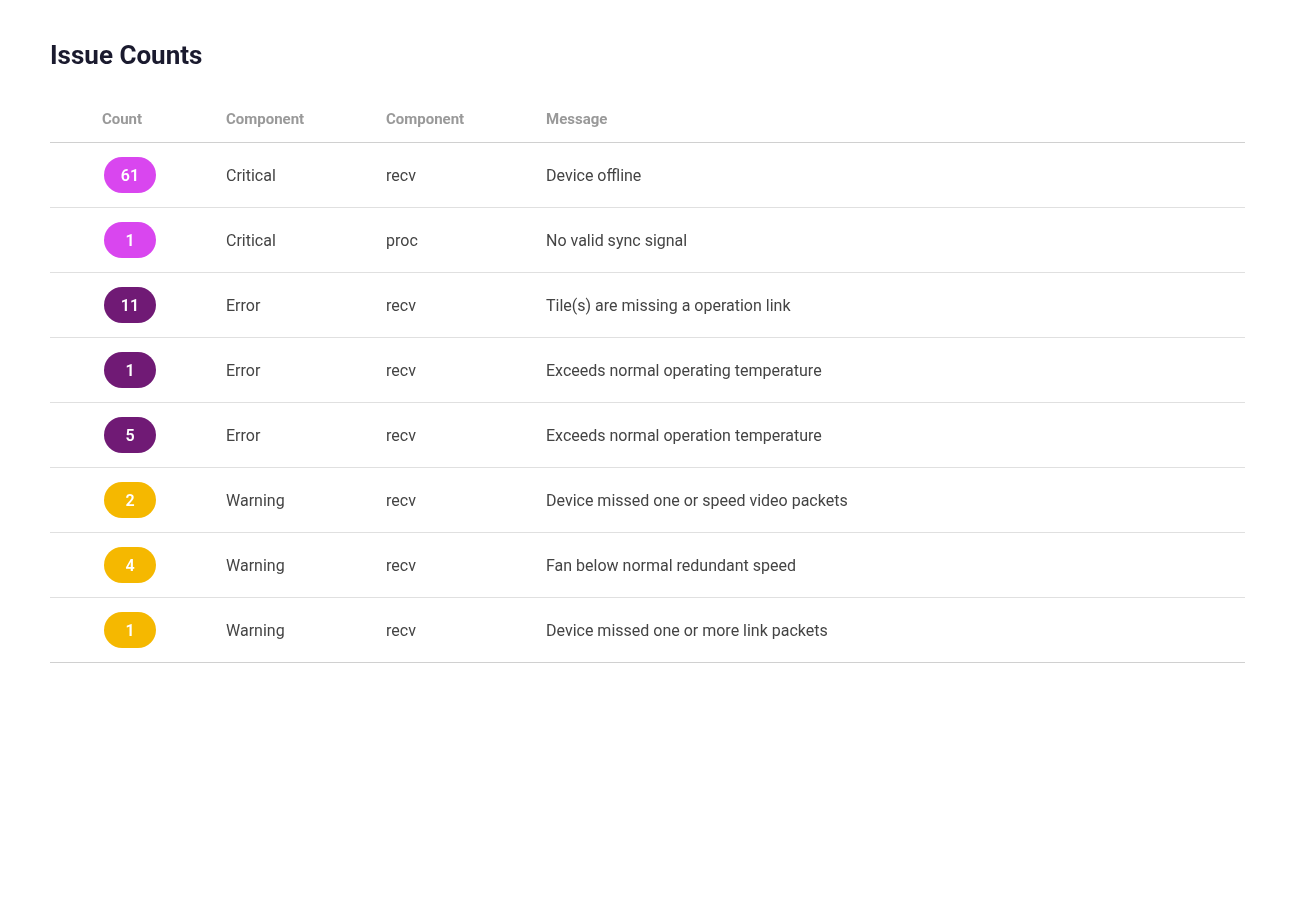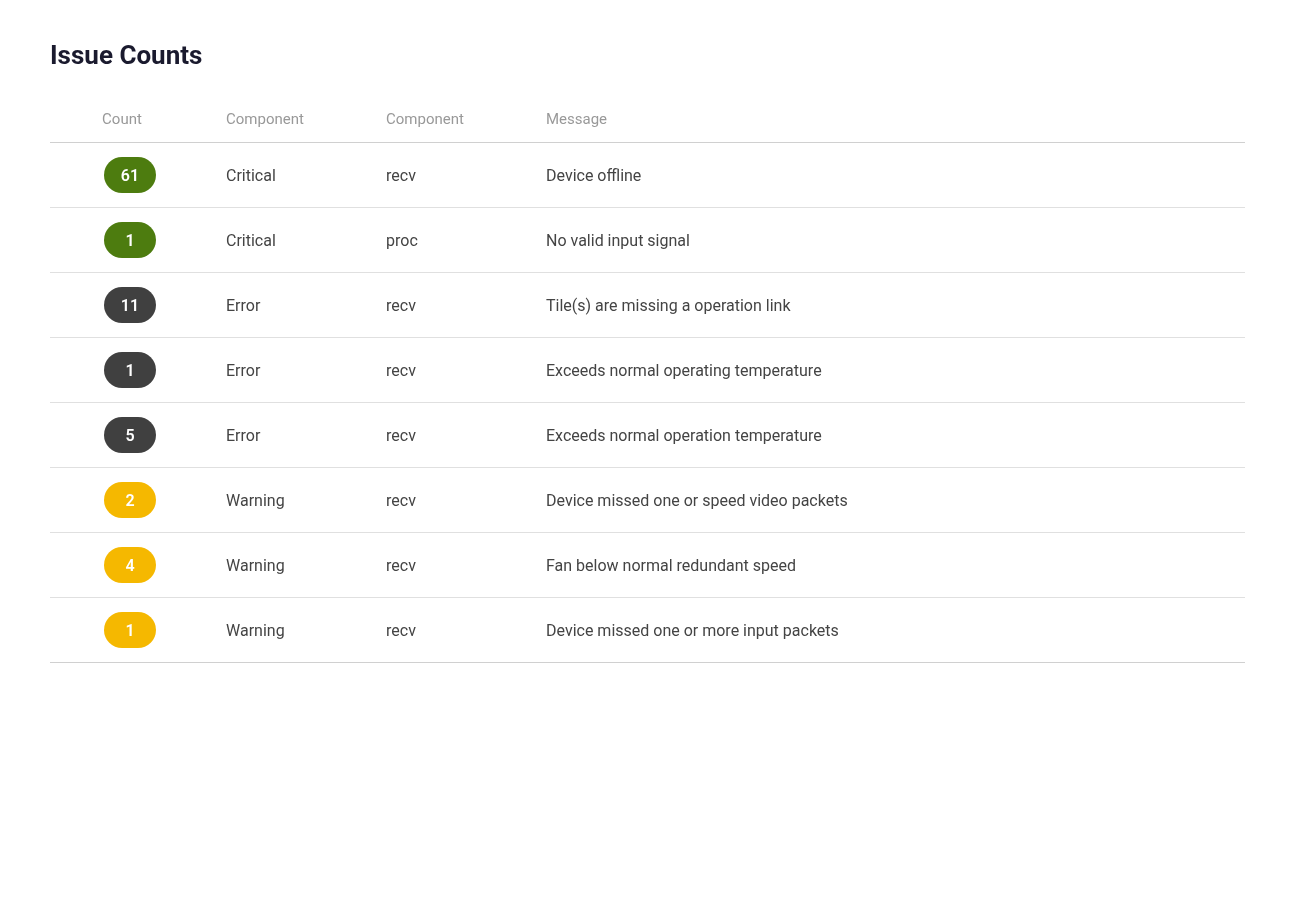--- a/index.html
+++ b/index.html
@@ -27,21 +27,21 @@
       border-collapse: collapse;
     }
 
     .issue-table thead tr {
       border-bottom: 1.5px solid #d0d0d0;
     }
 
     .issue-table th {
       text-align: left;
       color: #999;
-      font-weight: 400;
+      font-weight: 700;
       font-size: 15px;
       padding: 10px 16px 14px 16px;
     }
 
     .issue-table th:first-child {
       text-align: center;
       padding-left: 0;
       width: 160px;
     }
 
@@ -71,25 +71,25 @@
       min-width: 52px;
       height: 36px;
       border-radius: 18px;
       color: #fff;
       font-size: 16px;
       font-weight: 600;
       padding: 0 14px;
     }
 
     .badge-critical {
-      background-color: #4d7c0f;
+      background-color: #d946ef;
     }
 
     .badge-error {
-      background-color: #404040;
+      background-color: #701a75;
     }
 
     .badge-warning {
       background-color: #f5b800;
     }
 
     .col-count {
       width: 160px;
     }
 
@@ -123,21 +123,21 @@
   <tr>
         <td><span class="badge badge-critical">61</span></td>
         <td>Critical</td>
         <td>recv</td>
         <td>Device offline</td>
       </tr>
       <tr>
         <td><span class="badge badge-critical">1</span></td>
         <td>Critical</td>
         <td>proc</td>
-        <td>No valid input signal</td>
+        <td>No valid sync signal</td>
       </tr>
       <tr>
         <td><span class="badge badge-error">11</span></td>
         <td>Error</td>
         <td>recv</td>
         <td>Tile(s) are missing a operation link</td>
       </tr>
       <tr>
         <td><span class="badge badge-error">1</span></td>
         <td>Error</td>
@@ -159,16 +159,16 @@
       <tr>
         <td><span class="badge badge-warning">4</span></td>
         <td>Warning</td>
         <td>recv</td>
         <td>Fan below normal redundant speed</td>
       </tr>
       <tr>
         <td><span class="badge badge-warning">1</span></td>
         <td>Warning</td>
         <td>recv</td>
-        <td>Device missed one or more input packets</td>
+        <td>Device missed one or more link packets</td>
       </tr>
     </tbody>
 </table>
 
 </body></html>

